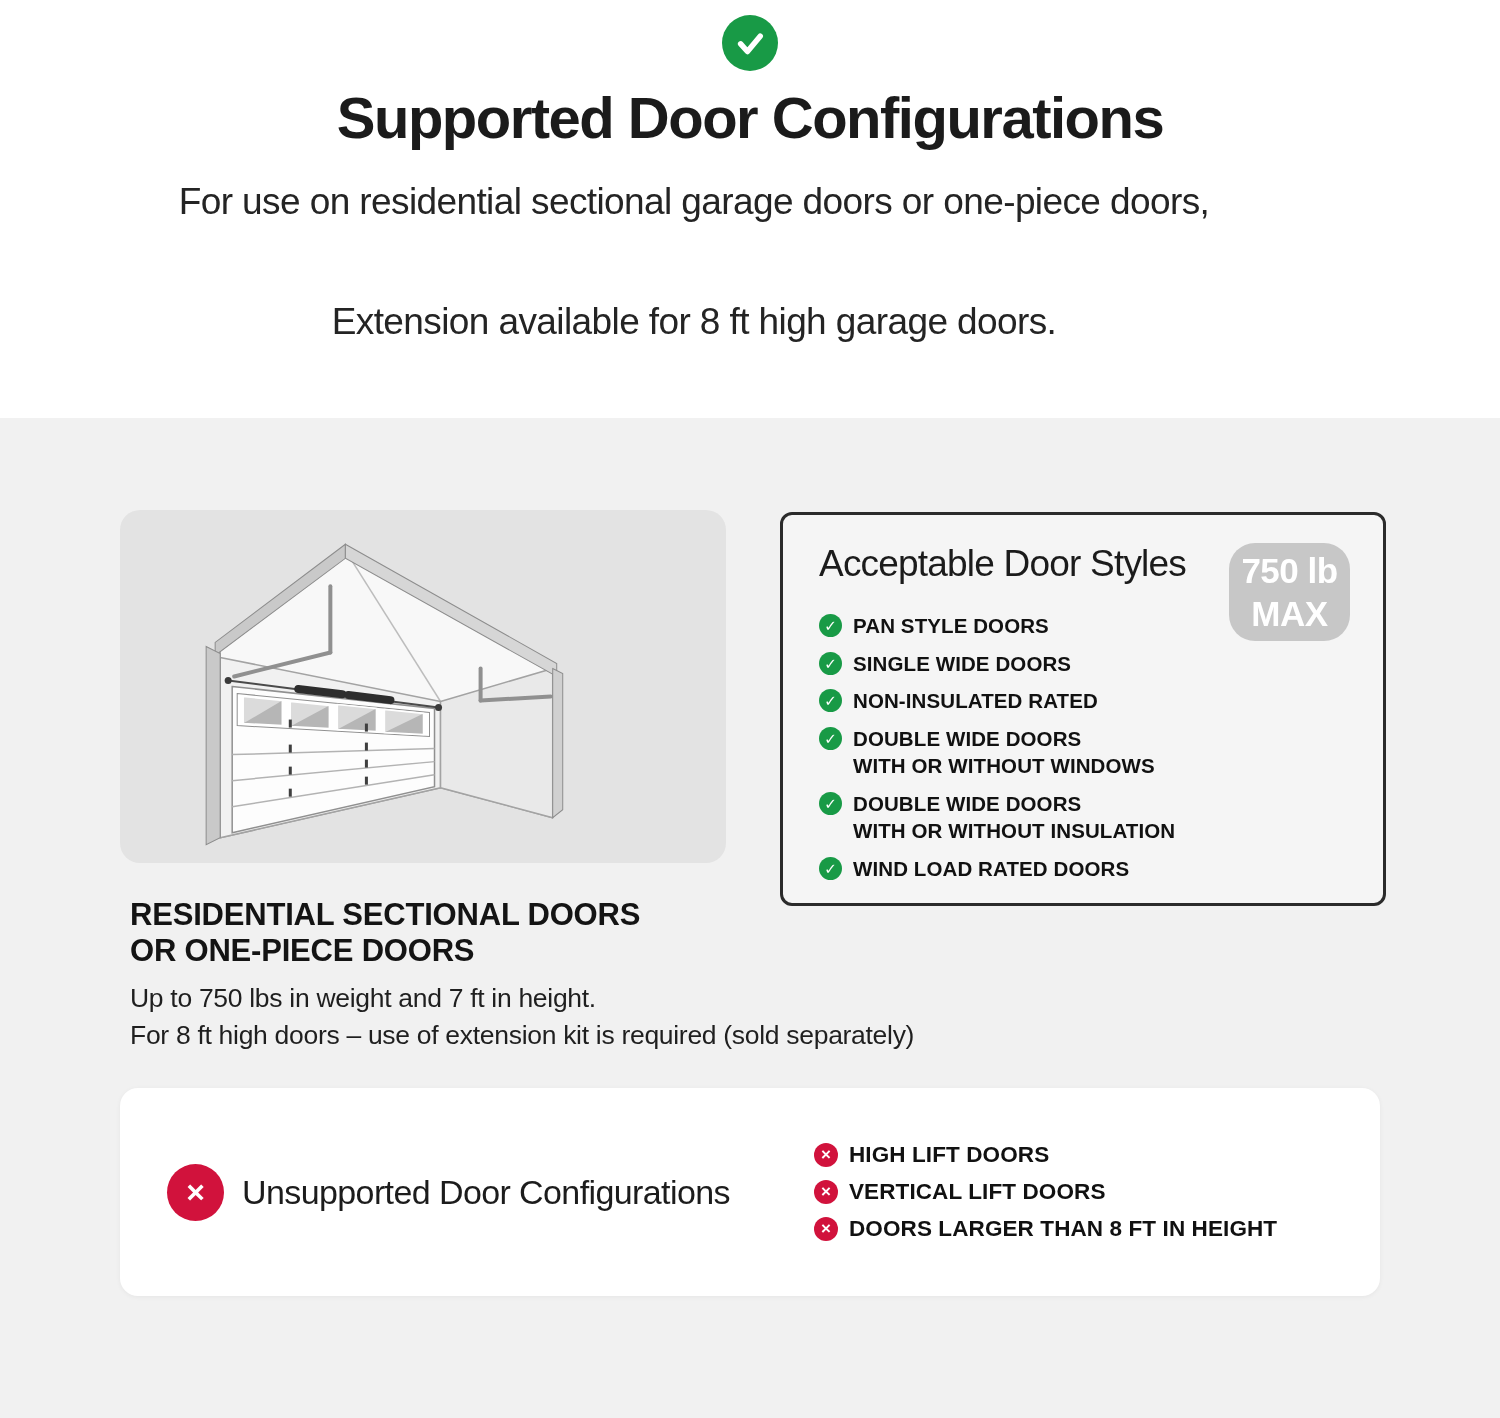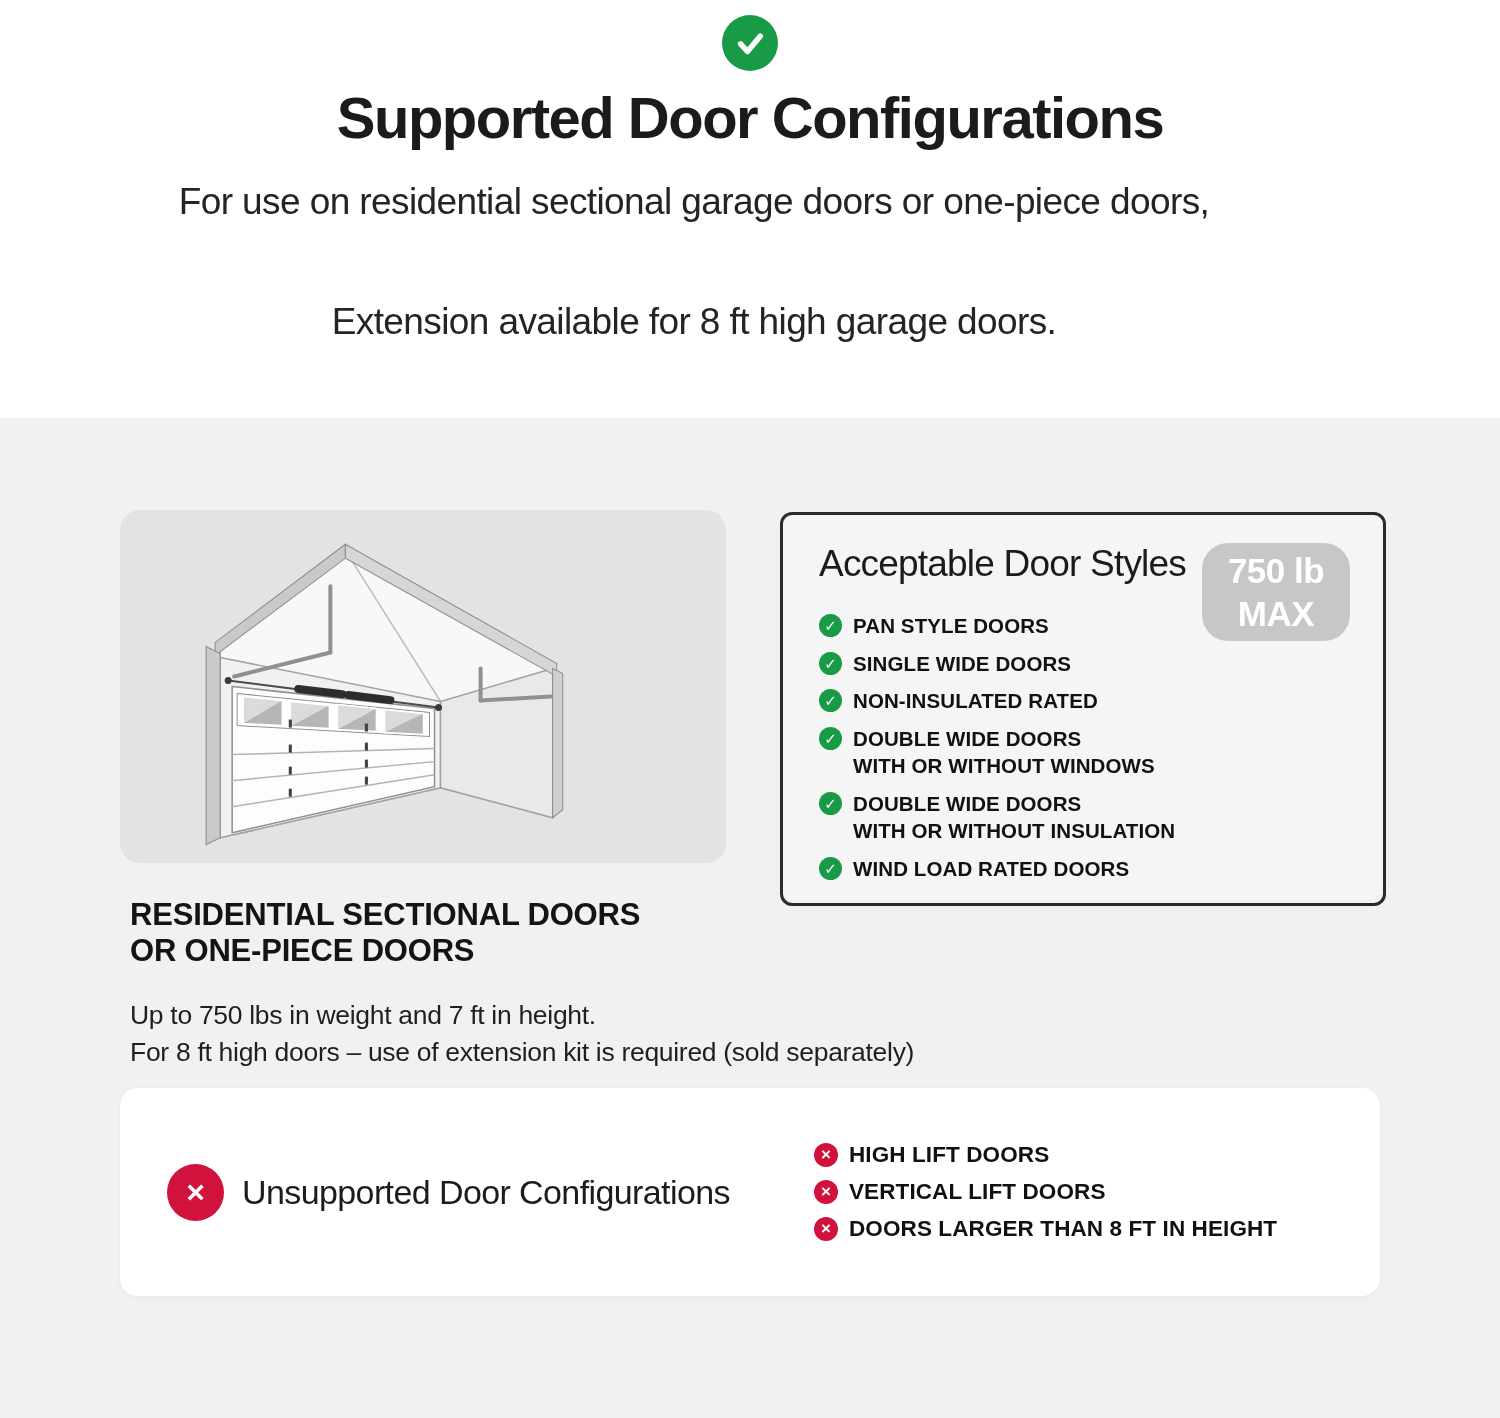--- a/index.html
+++ b/index.html
@@ -21,34 +21,34 @@
   .intro b{letter-spacing:-0.4px;}
 
   
   .illus-card{position:absolute;left:120px;top:510px;width:606px;height:353px;
     border-radius:20px;background:#e3e3e3;overflow:hidden;}
 
   
   .styles-box{position:absolute;left:780px;top:512px;width:606px;height:394px;box-sizing:border-box;
     border:3px solid #2b2b2b;border-radius:12px;background:#f5f5f5;}
   .styles-title{position:absolute;left:36px;top:28px;font-size:37px;letter-spacing:-0.8px;color:#1b1b1b;}
-  .badge{position:absolute;right:33px;top:28px;width:148px;height:98px;border-radius:26px;background:#c7c7c7;
+  .badge{position:absolute;right:33px;top:28px;width:121px;height:98px;border-radius:26px;background:#c7c7c7;
     color:#ffffff;font-weight:bold;font-size:35px;line-height:43px;text-align:center;
     display:flex;flex-direction:column;justify-content:center;letter-spacing:-0.5px;}
   .styles-list{position:absolute;left:36px;top:97px;width:545px;}
   .styles-item{display:flex;gap:11px;margin-bottom:10px;align-items:flex-start;}
   .check-sm{width:23px;height:23px;border-radius:50%;background:#189a46;color:#fff;
     font-size:15px;font-weight:bold;line-height:23px;text-align:center;flex:0 0 auto;margin-top:2px;}
   .styles-item .txt{font-size:20.5px;font-weight:bold;line-height:27.5px;letter-spacing:0.1px;color:#111;}
   .styles-item .txt .sub{margin-left:0px;}
 
   
   .caption{position:absolute;left:130px;top:897px;}
   .caption h2{margin:0;font-size:31px;line-height:36px;letter-spacing:-0.2px;color:#141414;}
-  .caption .body{margin-top:28px;font-size:26.5px;line-height:36.5px;letter-spacing:-0.3px;color:#1f1f1f;}
+  .caption .body{margin-top:11px;font-size:26.5px;line-height:36.5px;letter-spacing:-0.3px;color:#1f1f1f;}
 
   
   .unsupported-card{position:absolute;left:120px;top:1088px;width:1260px;height:208px;background:#ffffff;
     border-radius:18px;box-shadow:0 1px 5px rgba(0,0,0,0.05);}
   .unsup-left{position:absolute;left:47px;top:0;height:100%;display:flex;align-items:center;gap:18px;}
   .cross-lg{width:57px;height:57px;border-radius:50%;background:#d1123c;color:#fff;
     font-size:32px;font-weight:bold;line-height:57px;text-align:center;}
   .unsup-title{font-size:34px;letter-spacing:-0.6px;color:#1c1c1c;}
   .unsup-list{position:absolute;left:694px;top:50%;transform:translateY(-50%);}
   .unsup-item{display:flex;align-items:center;gap:11px;margin:11px 0;}

